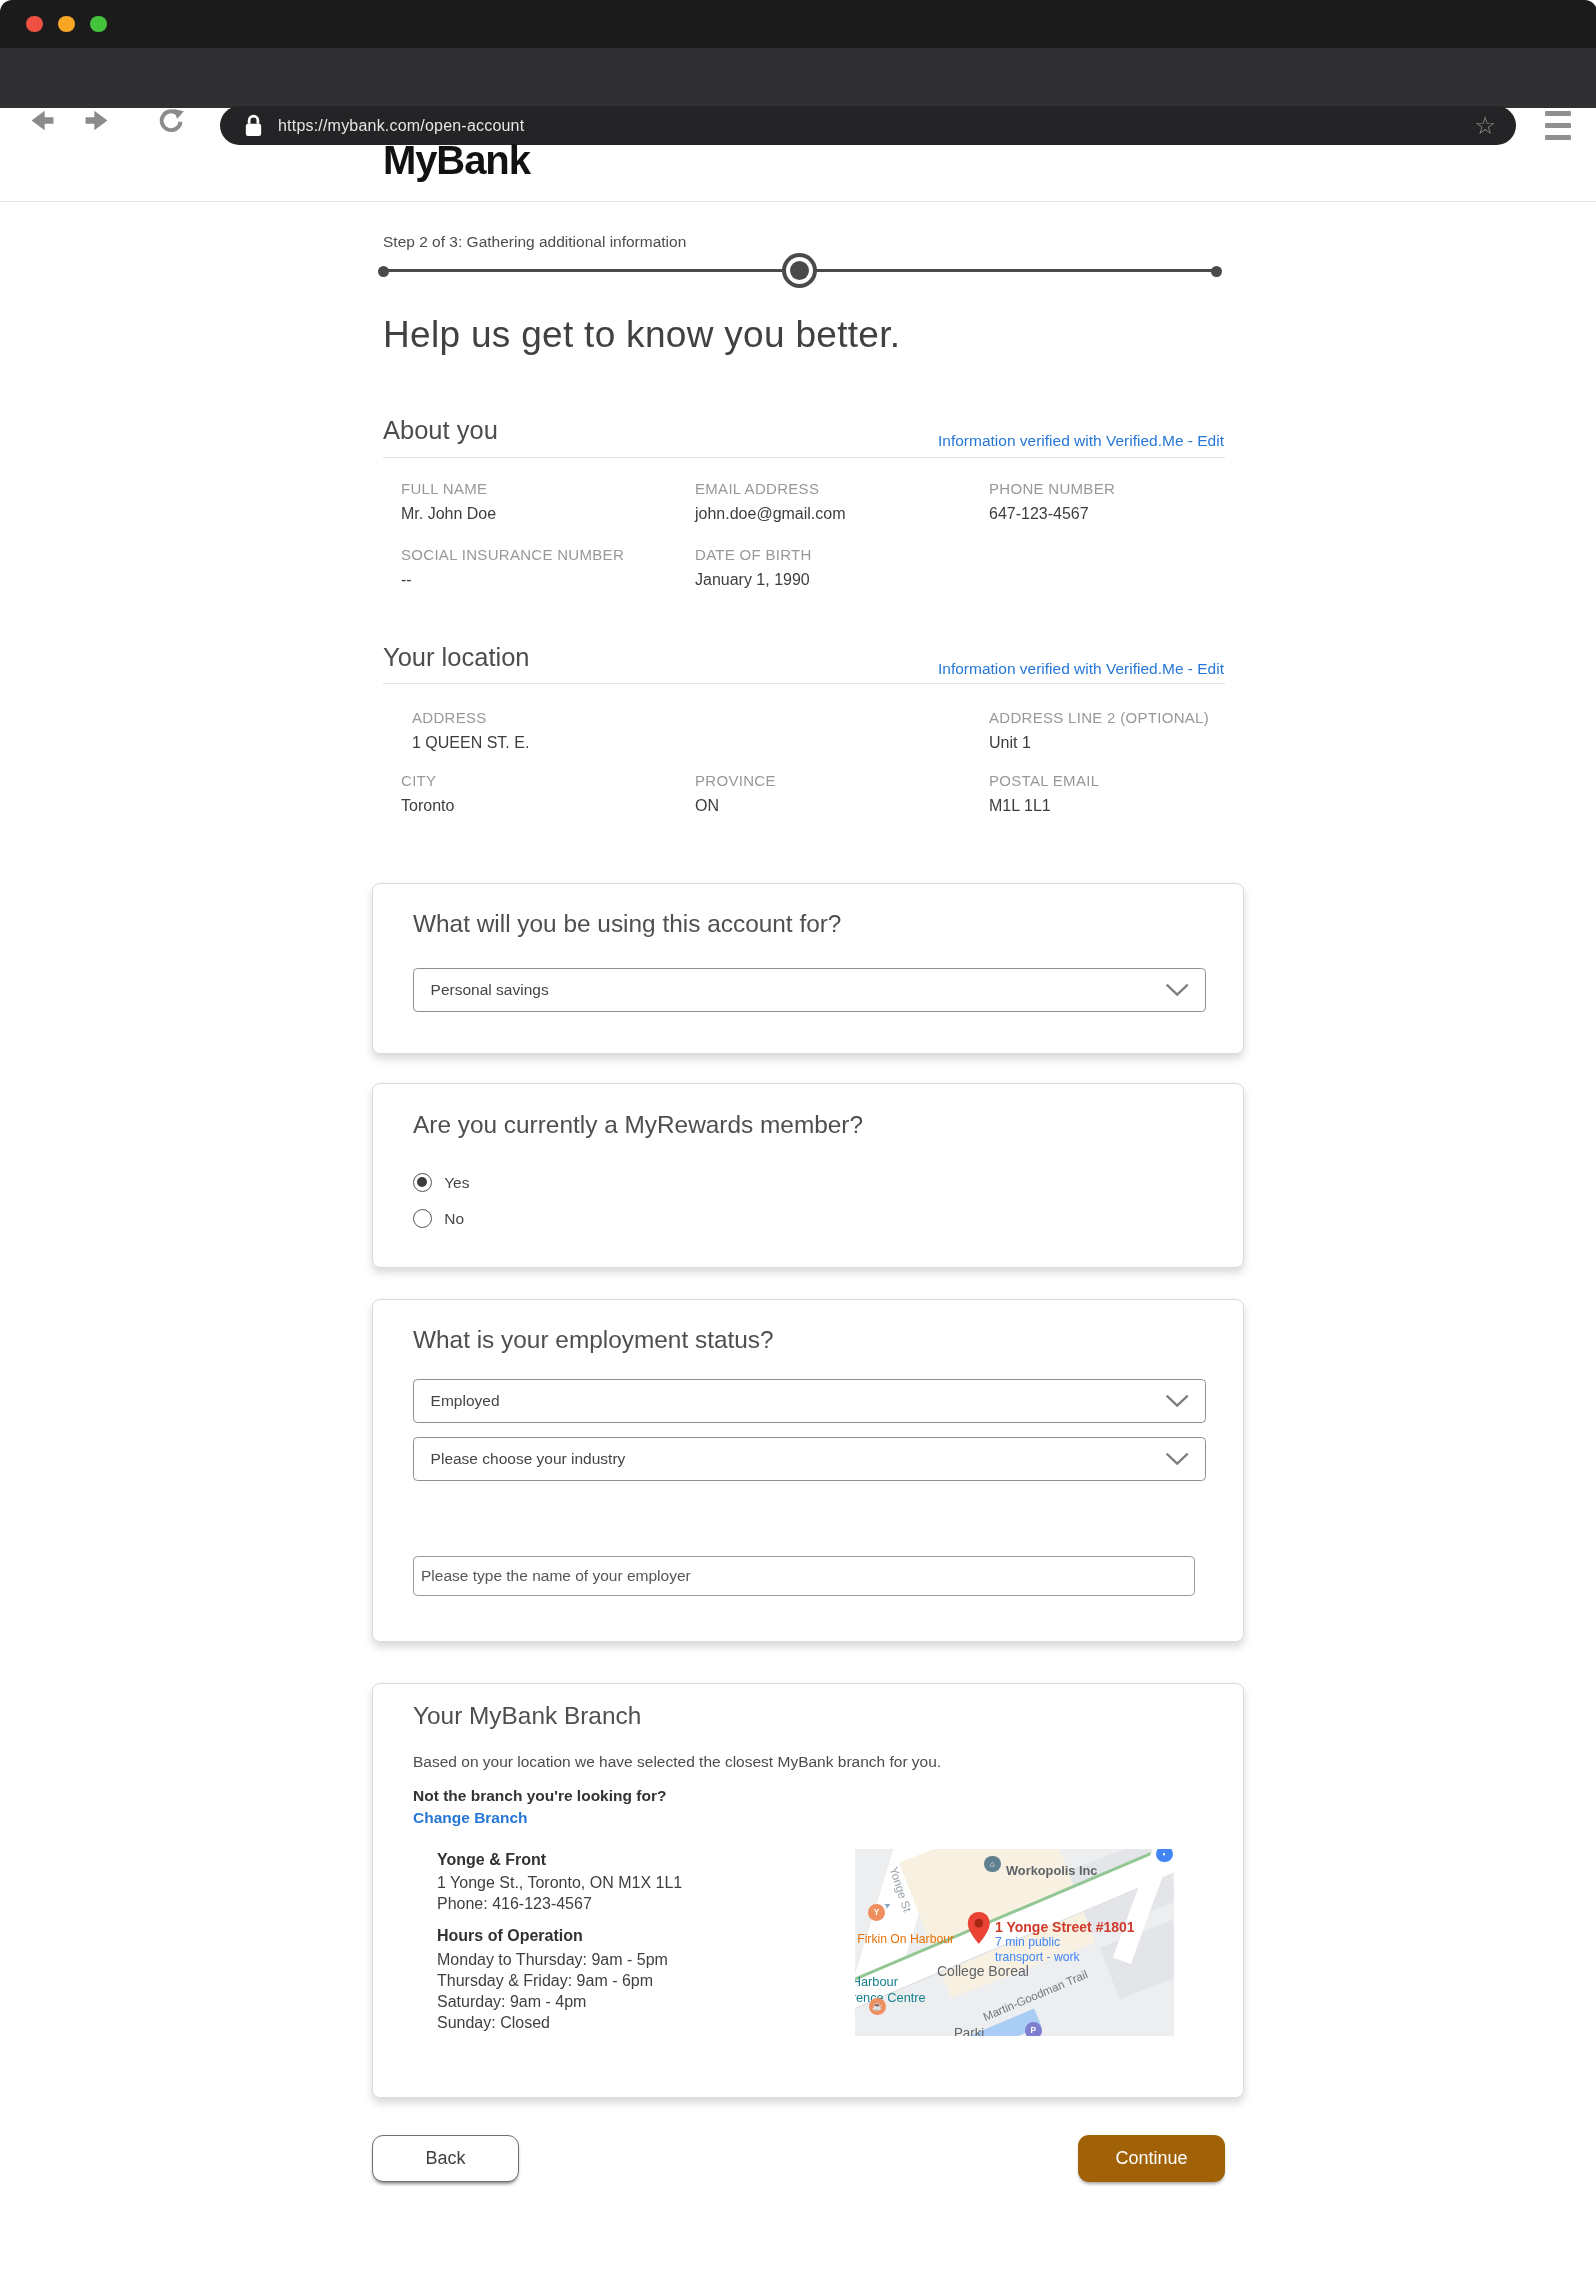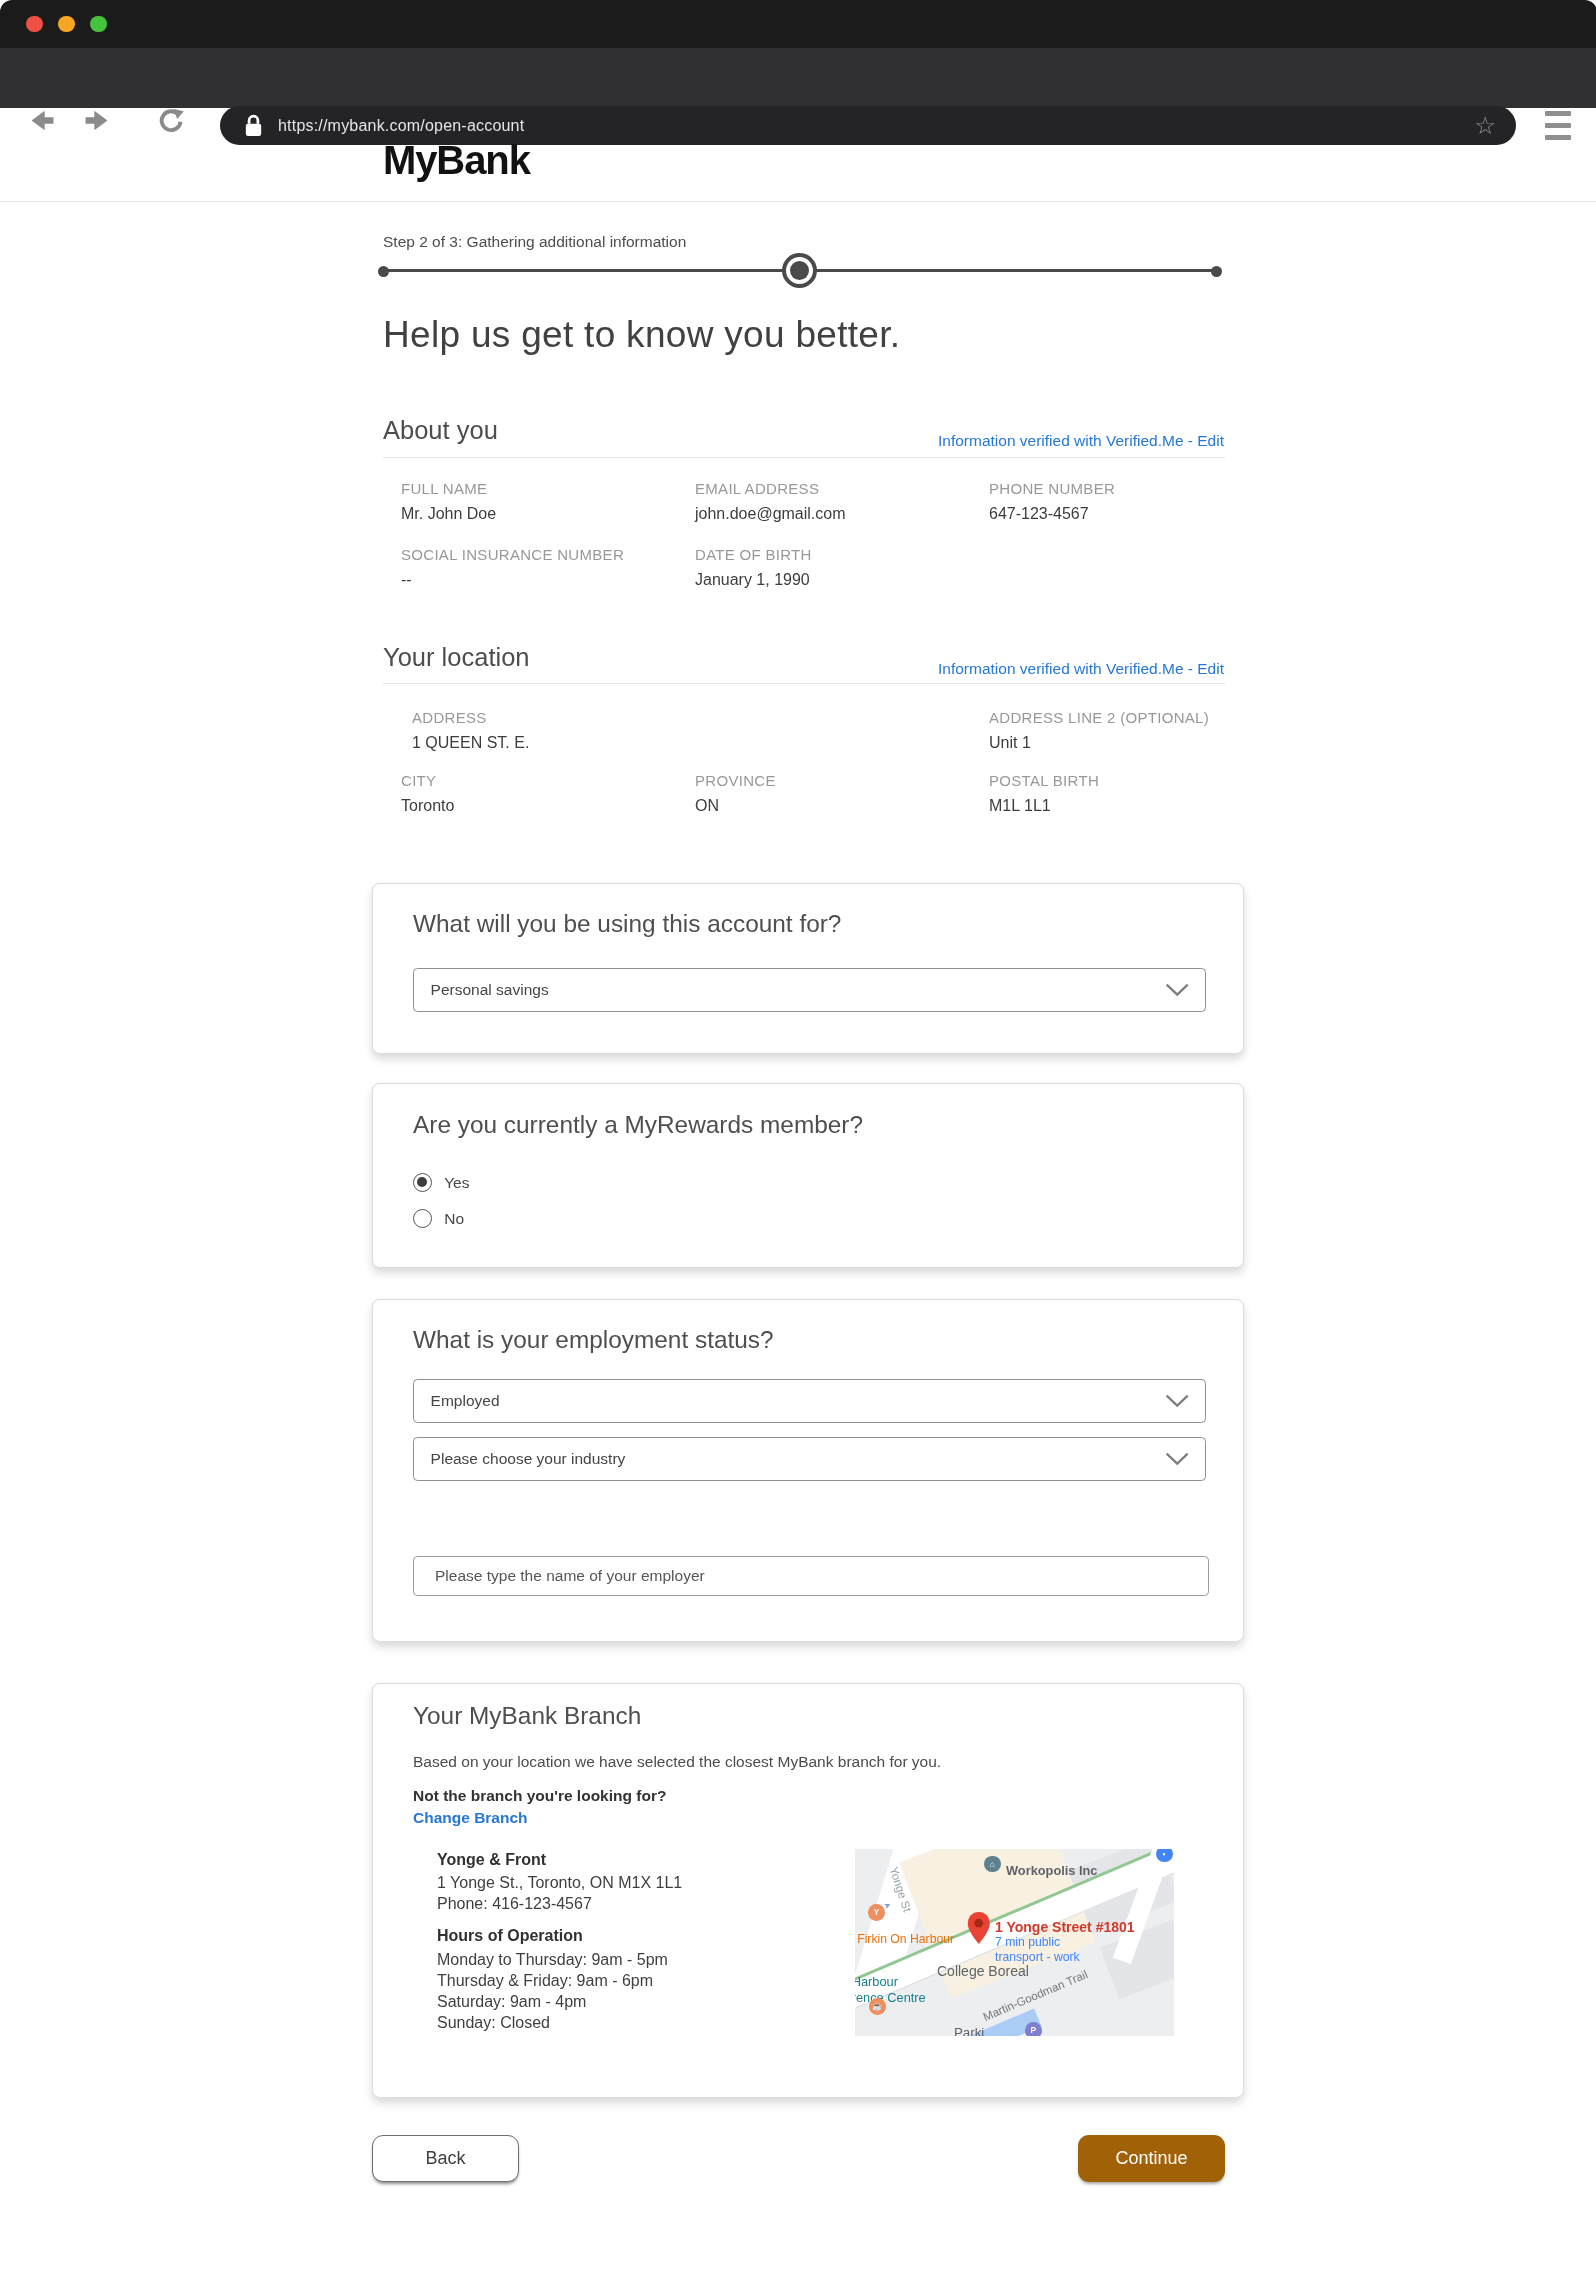--- a/index.html
+++ b/index.html
@@ -45,21 +45,21 @@
   .fvalue{font-size:16px;color:#3d3d3d;}
 
   
   .card{position:absolute;left:372px;width:870px;background:#fff;border:1.1px solid #dcdcdc;
         border-radius:7.8px;box-shadow:0 4.4px 9px rgba(0,0,0,.15);}
   .card-q{position:absolute;left:40px;font-size:24.4px;font-weight:300;color:#4f4f4f;}
   .dd{position:absolute;left:40px;width:791px;height:42px;border:1.1px solid #8f8f8f;border-radius:4.4px;background:#fff;}
   .dd-text{position:absolute;left:16.6px;top:0;height:42px;line-height:42px;font-size:15.5px;color:#454545;}
   .chev{position:absolute;right:15.5px;top:14.4px;}
   .txt-input{position:absolute;left:40px;width:773px;height:38px;border:1.1px solid #9a9a9a;border-radius:4.4px;
-             padding:0 0 0 21px;font-family:"Liberation Sans",sans-serif;font-size:15.5px;color:#c2410c;outline:none;}
+             padding:0 0 0 7px;font-family:"Liberation Sans",sans-serif;font-size:15.5px;color:#c2410c;outline:none;}
   .txt-input::placeholder{color:#565656;opacity:1;}
 
   
   .radio-row{position:absolute;left:40px;display:flex;align-items:center;gap:12.2px;}
   .rb{width:19px;height:19px;border:1.7px solid #555;border-radius:50%;position:relative;box-sizing:border-box;}
   .rb.on::after{content:'';position:absolute;left:2.8px;top:2.8px;width:10px;height:10px;border-radius:50%;background:#3d3d3d;}
   .rlabel{font-size:15.5px;color:#454545;}
 
   
   .b-para{position:absolute;left:40px;font-size:15.5px;color:#4c4c4c;}
@@ -195,21 +195,21 @@
   </div>
   <div class="field" style="left:401px;top:772px">
     <div class="flabel">CITY</div>
     <div class="fvalue">Toronto</div>
   </div>
   <div class="field" style="left:695px;top:772px">
     <div class="flabel">PROVINCE</div>
     <div class="fvalue">ON</div>
   </div>
   <div class="field" style="left:989px;top:772px">
-    <div class="flabel">POSTAL BIRTH</div>
+    <div class="flabel">POSTAL EMAIL</div>
     <div class="fvalue">M1L 1L1</div>
   </div>
 
   <div class="card" style="top:883px;height:169px">
     <div class="card-q" style="top:25.5px">What will you be using this account for?</div>
     <div class="dd" style="top:84px">
       <span class="dd-text">Personal savings</span>
       <svg class="chev" width="24.4" height="14.4" viewBox="0 0 44 26">
         <polyline points="3,3 22,21 41,3" stroke="#7d7d7d" stroke-width="4" fill="none"></polyline>
       </svg>

